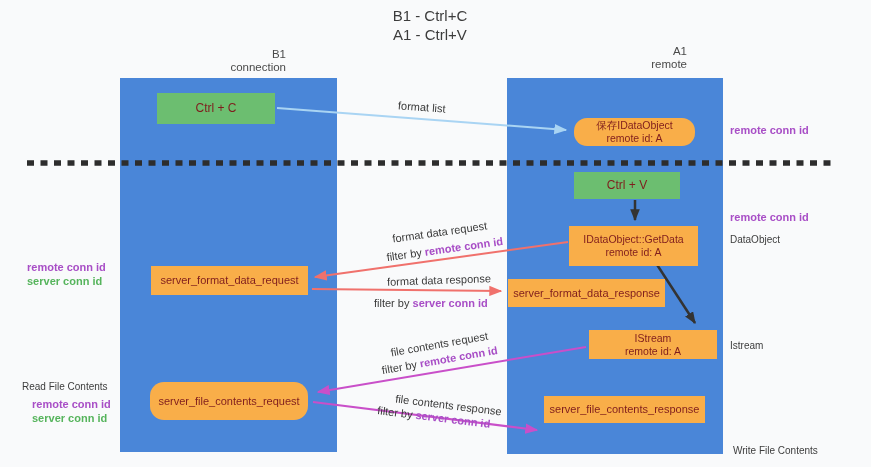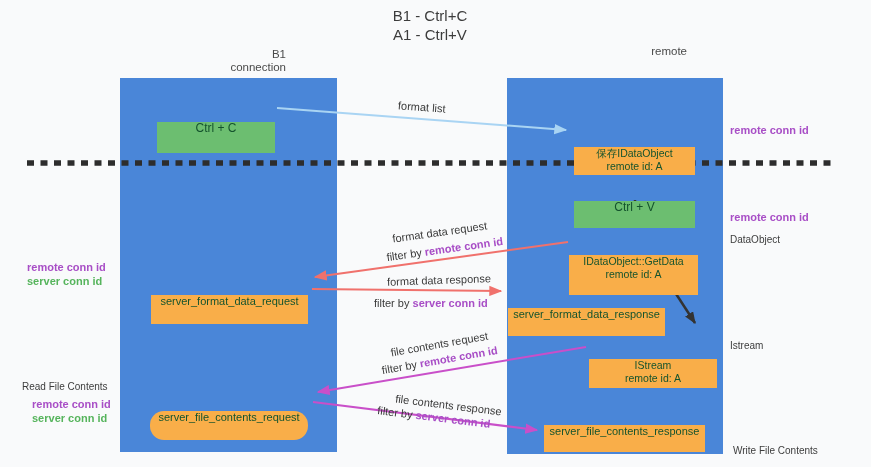--- a/index.html
+++ b/index.html
@@ -3,22 +3,22 @@
 <meta charset="utf-8">
 <style>
   html,body{margin:0;padding:0;}
   body{background:#f9fafb;font-family:"Liberation Sans",sans-serif;}
   .stage{position:relative;width:871px;height:467px;background:#f9fafb;overflow:hidden;padding-left:15px;}
   .page-title{position:absolute;left:330px;top:6px;width:200px;text-align:center;
     font-size:15px;line-height:19px;color:#3c3c3c;z-index:4;}
   .col-head{position:absolute;width:140px;text-align:right;font-size:11.5px;line-height:13px;color:#4a4a4a;z-index:4;}
   .col{position:absolute;background:#4a86d8;z-index:1;}
   svg.arrows{position:absolute;left:0;top:0;z-index:2;}
-  .node{position:absolute;display:flex;flex-direction:column;align-items:center;justify-content:flex-start;
-    color:#14532d;text-align:center;z-index:3;font-size:11px;line-height:13px;margin-top:29px;}
+  .node{position:absolute;display:flex;flex-direction:column;align-items:center;justify-content:center;
+    color:#7f1d1d;text-align:center;z-index:3;font-size:11px;line-height:13px;}
   .node.green{background:#6cbe70;font-size:12px;}
   .node.orange{background:#f9ae49;}
   .node.two{font-size:10.5px;}
   .flowlabel{position:absolute;z-index:3;font-size:11px;color:#3a3a3a;white-space:nowrap;}
   .sidelabel{position:absolute;z-index:3;font-size:11px;white-space:nowrap;}
   .purple{color:#a84ec6;font-weight:bold;}
   .greentx{color:#56b45c;font-weight:bold;}
   .dark{color:#3d3d3d;font-size:10px;}
 </style>
 </head>
@@ -29,20 +29,21 @@
   <div class="page-title">
     <div>B1 - Ctrl+C</div>
     <div>A1 - Ctrl+V</div>
   </div>
 
   <div class="col-head" style="left:146px;top:48px;">
     <div>B1</div>
     <div>connection</div>
   </div>
   <div class="col-head" style="left:547px;top:45px;">
+    <div>A1</div>
     <div>remote</div>
   </div>
 
   <div class="col" style="left:120px;top:78px;width:217px;height:374px;"></div>
   <div class="col" style="left:507px;top:78px;width:216px;height:376px;"></div>
 
   <svg class="arrows" width="871" height="467">
     <defs>
       <marker id="m-blue" viewBox="0 0 10 8" refX="9" refY="4" markerWidth="13" markerHeight="11" orient="auto" markerUnits="userSpaceOnUse">
         <path d="M0,0 L10,4 L0,8 Z" fill="#a9d4f3"></path>
@@ -64,26 +65,26 @@
     <line x1="568" y1="242" x2="315" y2="277" stroke="#f0716c" stroke-width="2" marker-end="url(#m-salmon)"></line>
     <line x1="312" y1="289" x2="501" y2="291" stroke="#f0716c" stroke-width="2" marker-end="url(#m-salmon)"></line>
     <line x1="586" y1="347" x2="318" y2="392" stroke="#c94fc9" stroke-width="2" marker-end="url(#m-magenta)"></line>
     <line x1="313" y1="402" x2="537" y2="430" stroke="#c94fc9" stroke-width="2" marker-end="url(#m-magenta)"></line>
   </svg>
 
   <div class="node green" style="left:157px;top:93px;width:118px;height:31px;">
     <div>Ctrl + C</div>
   </div>
 
-  <div class="node orange two" style="left:574px;top:118px;width:121px;height:28px;">
+  <div class="node orange two" style="left:574px;top:118px;width:121px;height:28px;border-radius:13px;">
     <div>保存IDataObject</div>
     <div>remote id: A</div>
   </div>
 
-  <div class="node green" style="left:574px;top:172px;width:121px;height:27px;">
+  <div class="node green" style="left:574px;top:172px;width:106px;height:27px;">
     <div>Ctrl + V</div>
   </div>
 
   <div class="node orange two" style="left:569px;top:226px;width:129px;height:40px;">
     <div>IDataObject::GetData</div>
     <div>remote id: A</div>
   </div>
 
   <div class="node orange" style="left:151px;top:266px;width:157px;height:29px;">
     <div>server_format_data_request</div>
@@ -91,21 +92,21 @@
 
   <div class="node orange" style="left:508px;top:279px;width:157px;height:28px;">
     <div>server_format_data_response</div>
   </div>
 
   <div class="node orange two" style="left:589px;top:330px;width:128px;height:29px;">
     <div>IStream</div>
     <div>remote id: A</div>
   </div>
 
-  <div class="node orange" style="left:150px;top:382px;width:158px;height:29px;border-radius:14px;">
+  <div class="node orange" style="left:150px;top:382px;width:158px;height:38px;border-radius:14px;">
     <div>server_file_contents_request</div>
   </div>
 
   <div class="node orange" style="left:544px;top:396px;width:161px;height:27px;">
     <div>server_file_contents_response</div>
   </div>
 
   <div class="flowlabel" style="left:398px;top:101px;transform:rotate(4deg);">format list</div>
 
   <div class="flowlabel" style="left:392px;top:226px;transform:rotate(-8deg);">format data request</div>

